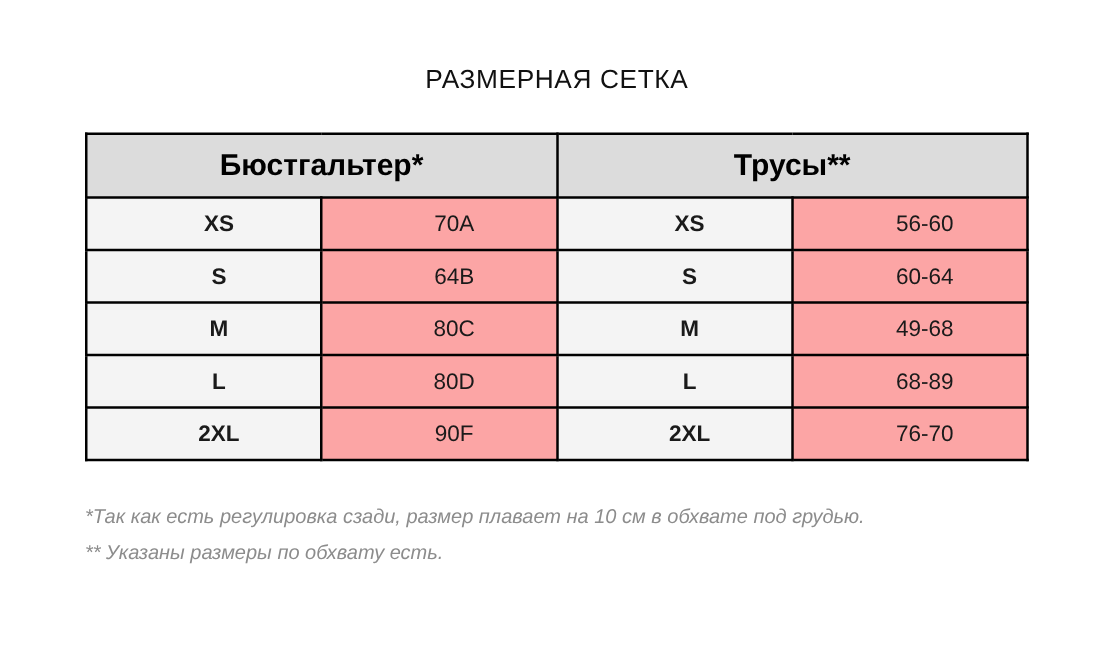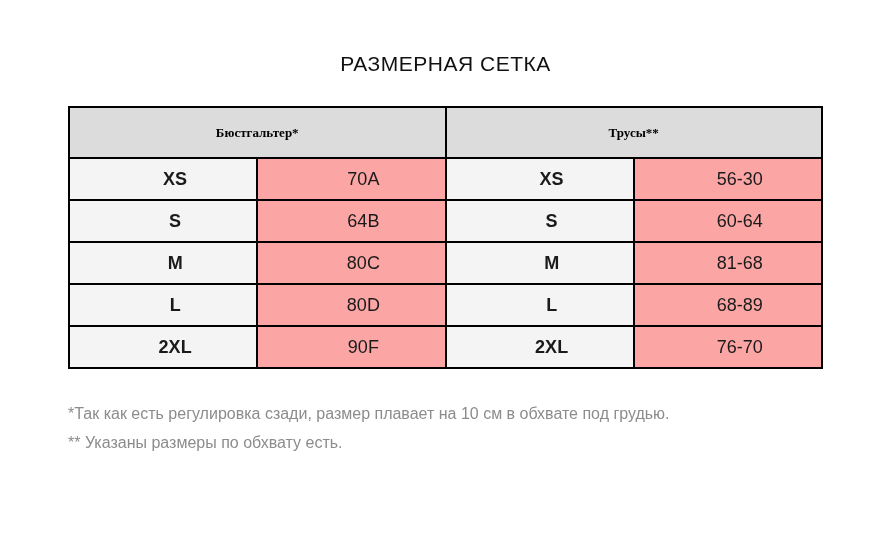--- a/index.html
+++ b/index.html
@@ -42,41 +42,41 @@
   table.size-table th,
   table.size-table td {
     border: 2px solid var(--table-border);
     text-align: center;
     vertical-align: middle;
     padding: 0;
   }
   table.size-table th {
     height: 51px;
     background: var(--header-bg);
-    font-size: 13px;
+    font-size: 24px;
     font-weight: 700;
     color: #000;
-    font-family: Liberation Serif, serif;
   }
   table.size-table td {
     height: 42px;
     font-size: 18px;
     color: #1a1a1a;
     padding-left: 24px;
   }
   td.size-cell {
     background: var(--size-cell-bg);
     font-weight: 700;
   }
   td.value-cell {
     background: #fca5a5;
     font-weight: 400;
   }
   .footnotes {
     margin: 30px 60px 0 68px;
+    font-style: italic;
     color: var(--footnote-text);
     font-size: 16px;
     line-height: 29px;
   }
   .footnotes p { margin: 0; }
 </style>
 </head>
 <body>
 
 <div class="page">
@@ -88,33 +88,33 @@
       <tr>
         <th colspan="2">Бюстгальтер*</th>
         <th colspan="2">Трусы**</th>
       </tr>
     </thead>
     <tbody>
       <tr>
         <td class="size-cell">XS</td>
         <td class="value-cell">70A</td>
         <td class="size-cell">XS</td>
-        <td class="value-cell">56-30</td>
+        <td class="value-cell">56-60</td>
       </tr>
       <tr>
         <td class="size-cell">S</td>
         <td class="value-cell">64B</td>
         <td class="size-cell">S</td>
         <td class="value-cell">60-64</td>
       </tr>
       <tr>
         <td class="size-cell">M</td>
         <td class="value-cell">80C</td>
         <td class="size-cell">M</td>
-        <td class="value-cell">81-68</td>
+        <td class="value-cell">49-68</td>
       </tr>
       <tr>
         <td class="size-cell">L</td>
         <td class="value-cell">80D</td>
         <td class="size-cell">L</td>
         <td class="value-cell">68-89</td>
       </tr>
       <tr>
         <td class="size-cell">2XL</td>
         <td class="value-cell">90F</td>

